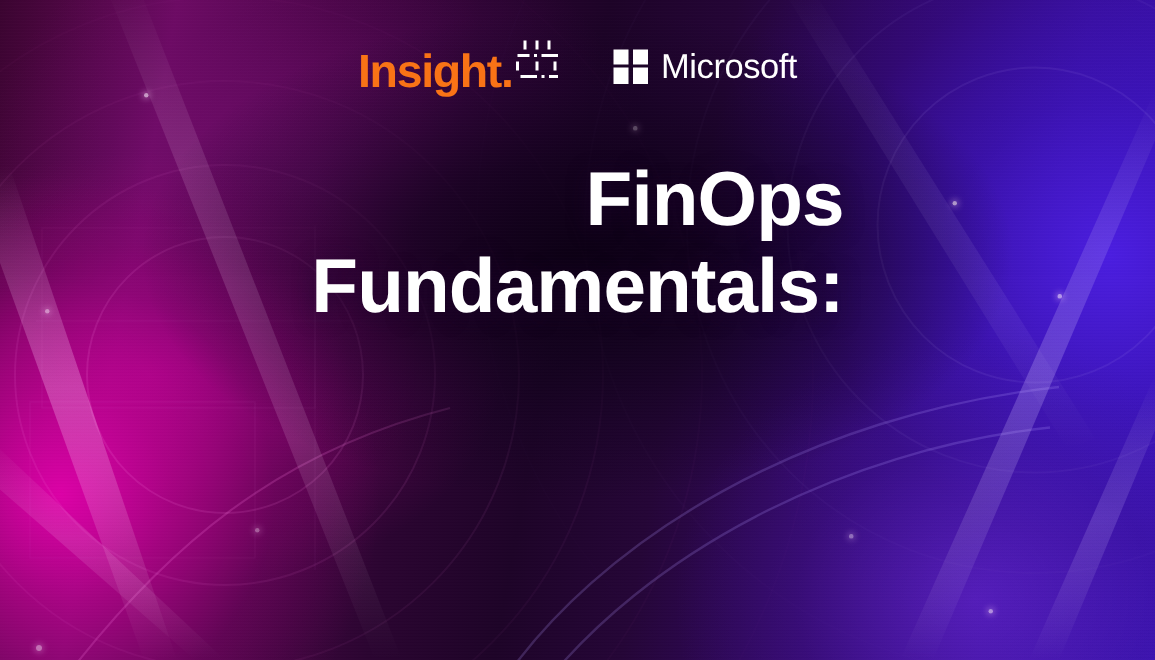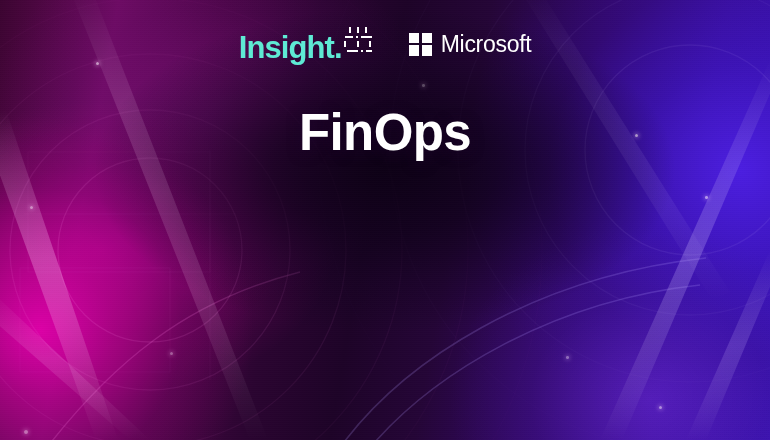--- a/index.html
+++ b/index.html
@@ -131,21 +131,21 @@
     height: 36px;
   }
 
   
   #insight-logo {
     display: flex;
     align-items: flex-start;
     height: 36px;
   }
   #insight-wordmark {
-    color: #5eead4;
+    color: #f97316;
     font-size: 31px;
     line-height: 31px;
     font-weight: 700;
     letter-spacing: -0.9px;
     margin-top: 6px;
   }
   #insight-wordmark .dot { }
   #insight-mark {
     position: relative;
     width: 29px;
@@ -352,17 +352,18 @@
           <span></span>
           <span></span>
         </div>
         <div id="ms-wordmark">Microsoft</div>
       </div>
 
     </div>
 
     <h1 id="headline">
       <span class="hl-line">FinOps</span>
+      <span class="hl-line">Fundamentals:</span>
     </h1>
 
 
   </div>
 </div>
 
 </body></html>

